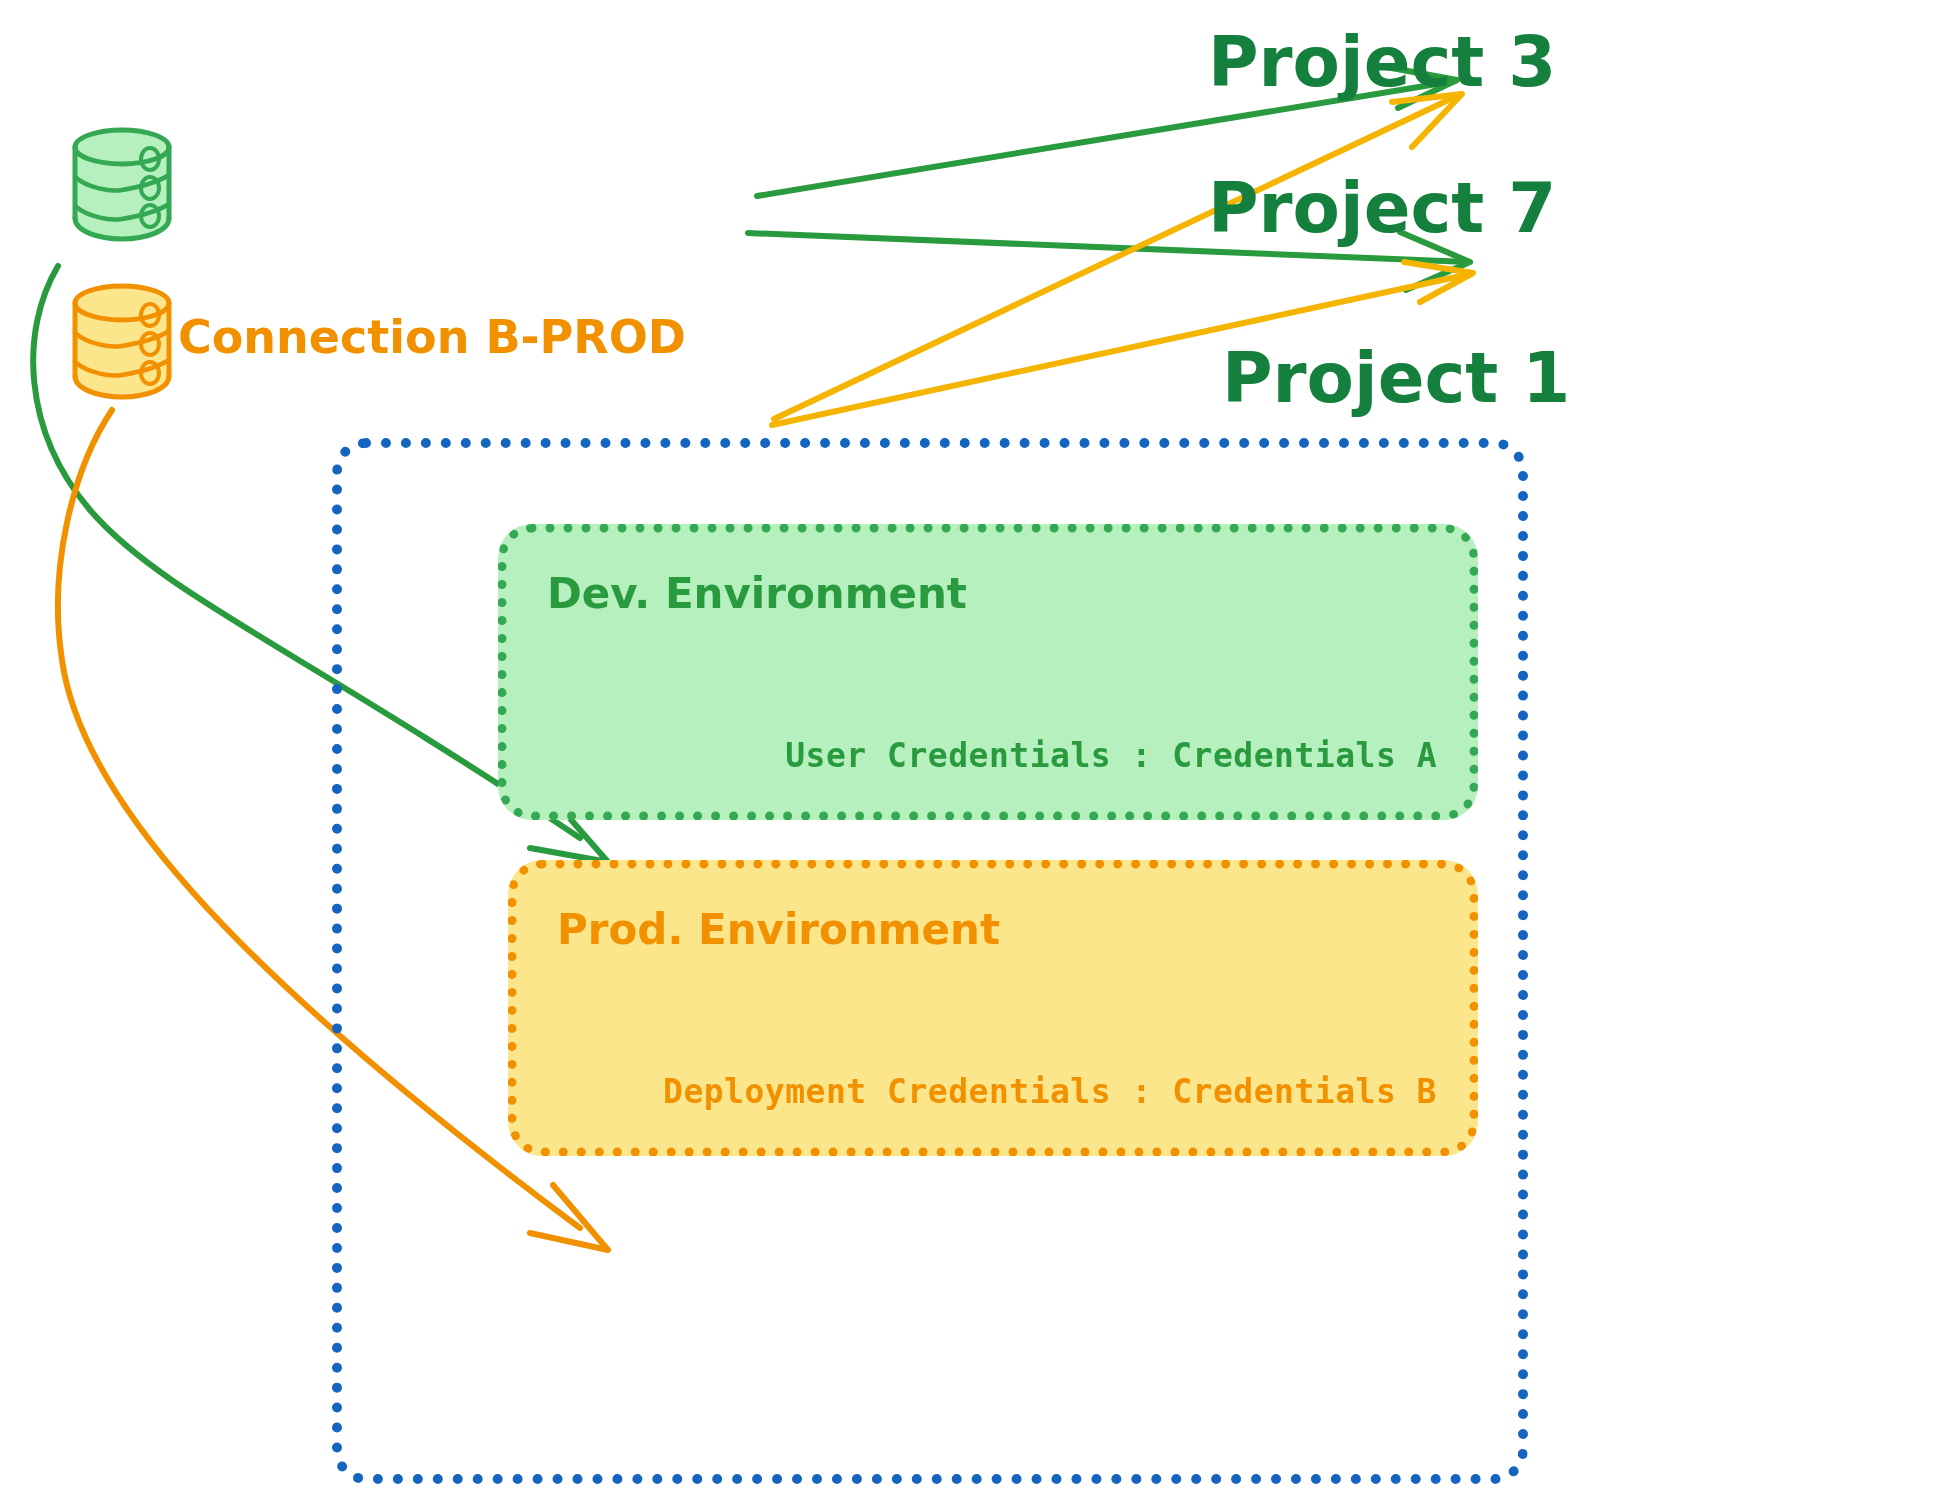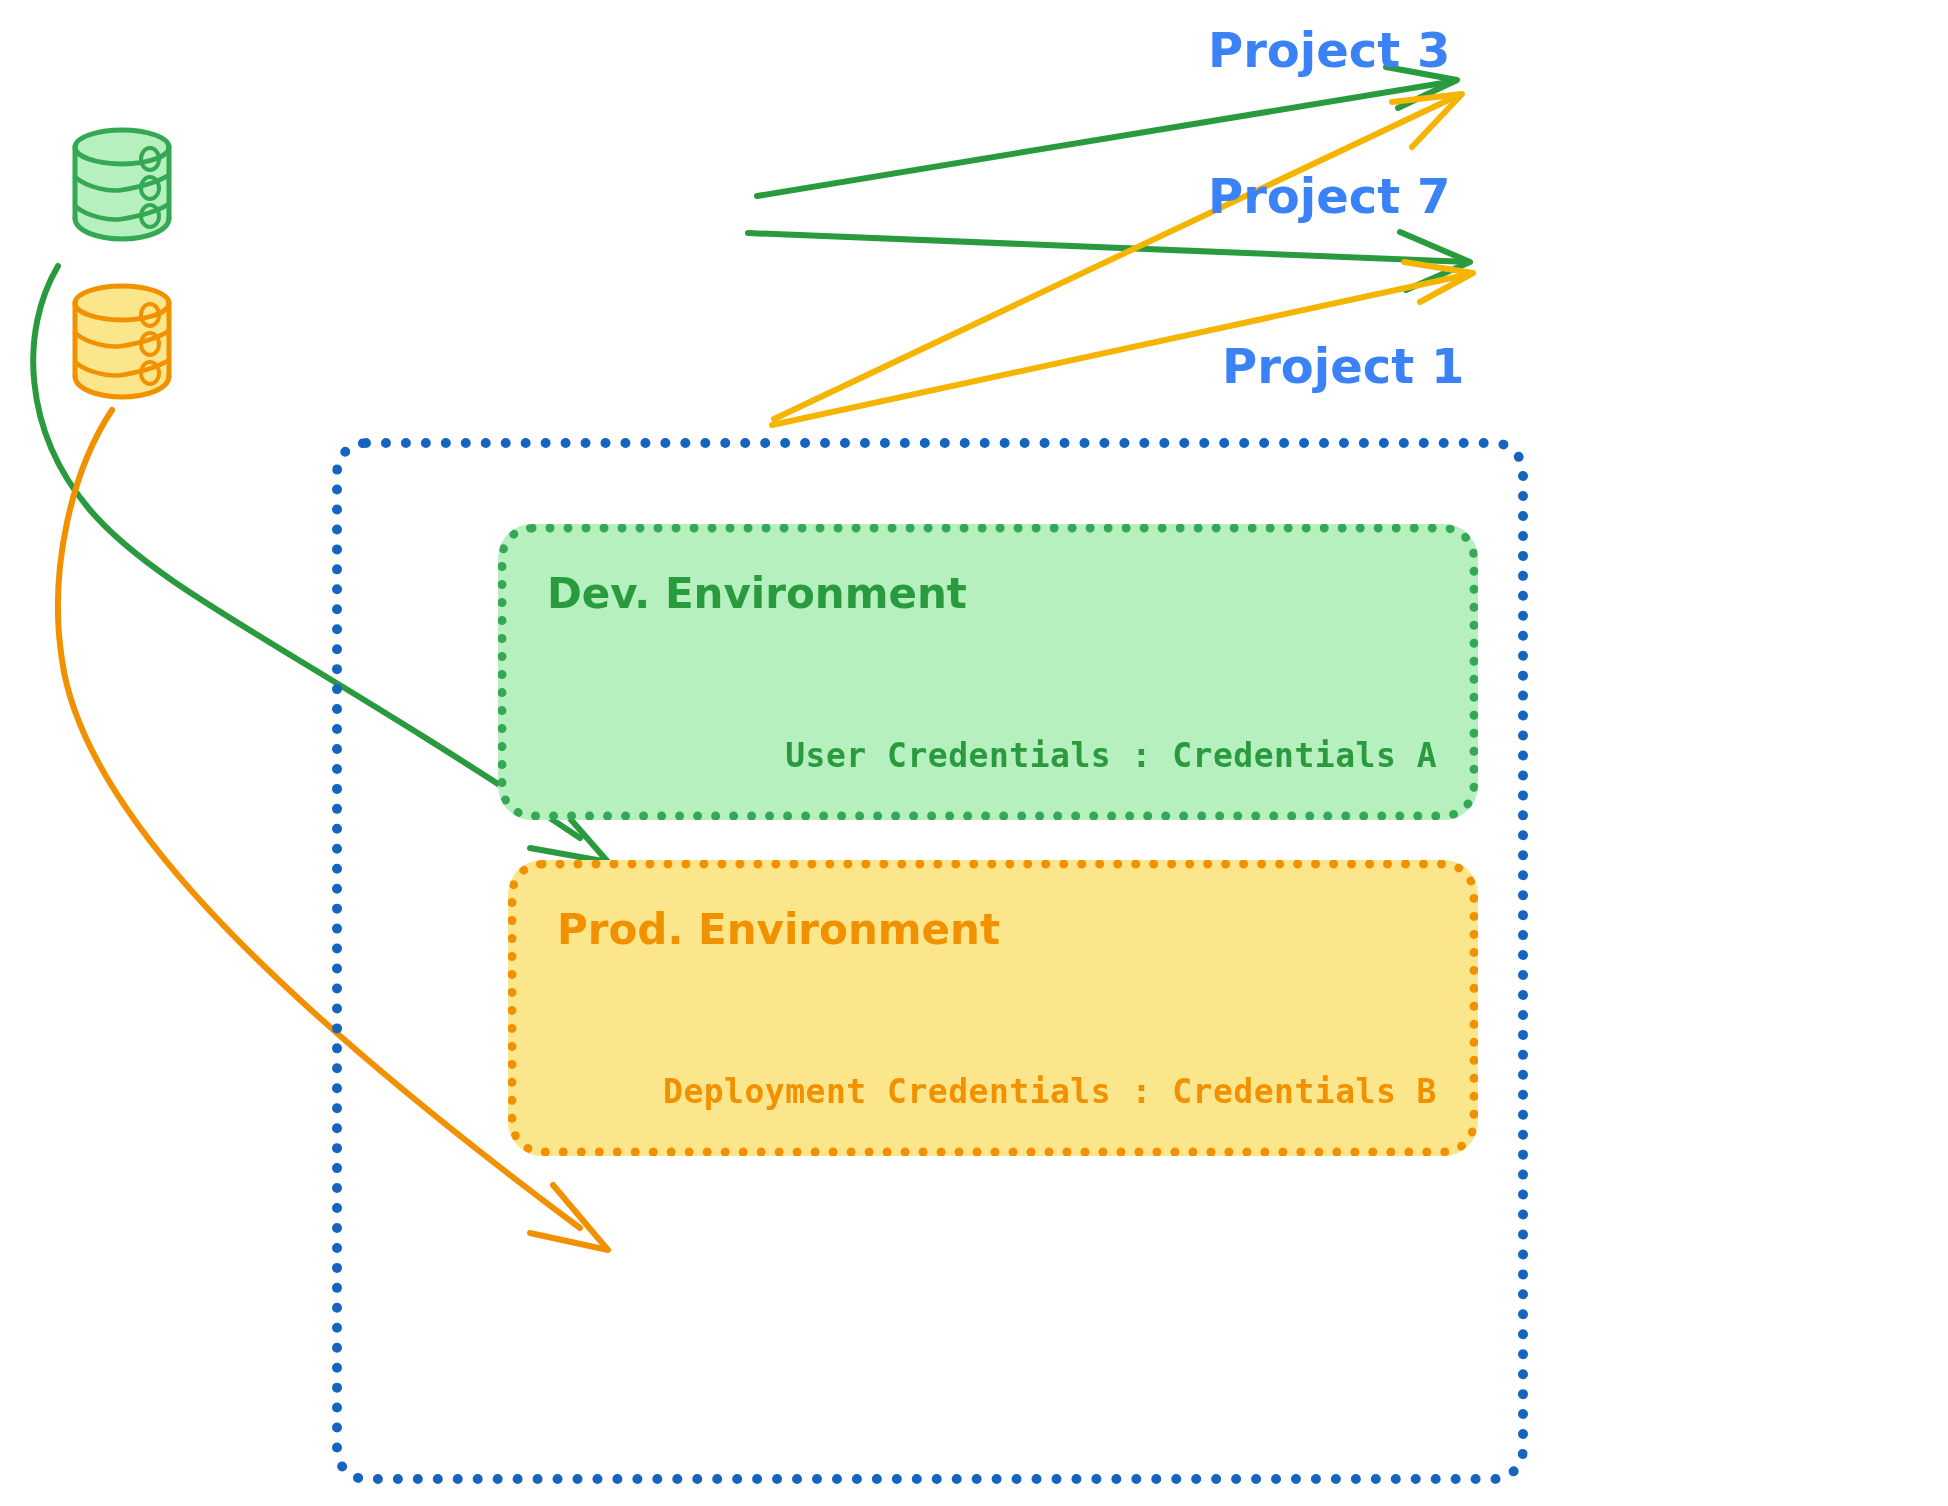--- a/index.html
+++ b/index.html
@@ -45,22 +45,22 @@
     font-weight: 600;
   }
   .conn-b-label {
     left: 178px;
     top: 310px;
     font-size: 46px;
     color: #f29100;
     font-weight: 600;
   }
   .project-label {
-    font-size: 48px;
-    color: #3b82f6;
+    font-size: 69px;
+    color: #15803d;
     font-weight: 600;
   }
   .p3 { left: 1208px; top: 22px; }
   .p2 { left: 1208px; top: 168px; }
   .p1 { left: 1222px; top: 338px; }
 
   .env-box {
     position: absolute;
     border-radius: 34px;
   }
@@ -178,20 +178,21 @@
       <path d="M 75 362 C 88 373, 110 377, 122 375 C 140 372, 158 367, 169 360" stroke="#f29100" stroke-width="4.5" fill="none" stroke-linecap="round"></path>
       <ellipse cx="150" cy="315" rx="9" ry="11" fill="none" stroke="#f29100" stroke-width="4"></ellipse>
       <ellipse cx="150" cy="344" rx="9" ry="11" fill="none" stroke="#f29100" stroke-width="4"></ellipse>
       <ellipse cx="150" cy="373" rx="9" ry="11" fill="none" stroke="#f29100" stroke-width="4"></ellipse>
     </g>
 
   </svg>
 
 
 
+  <div class="lbl conn-b-label">Connection B-PROD</div>
 
   <div class="lbl project-label p3">Project 3</div>
 
   <div class="lbl project-label p2">Project 7</div>
 
   <div class="lbl project-label p1">Project 1</div>
 
   <div class="project1-frame"></div>
 
   <div class="env-box env-dev">

